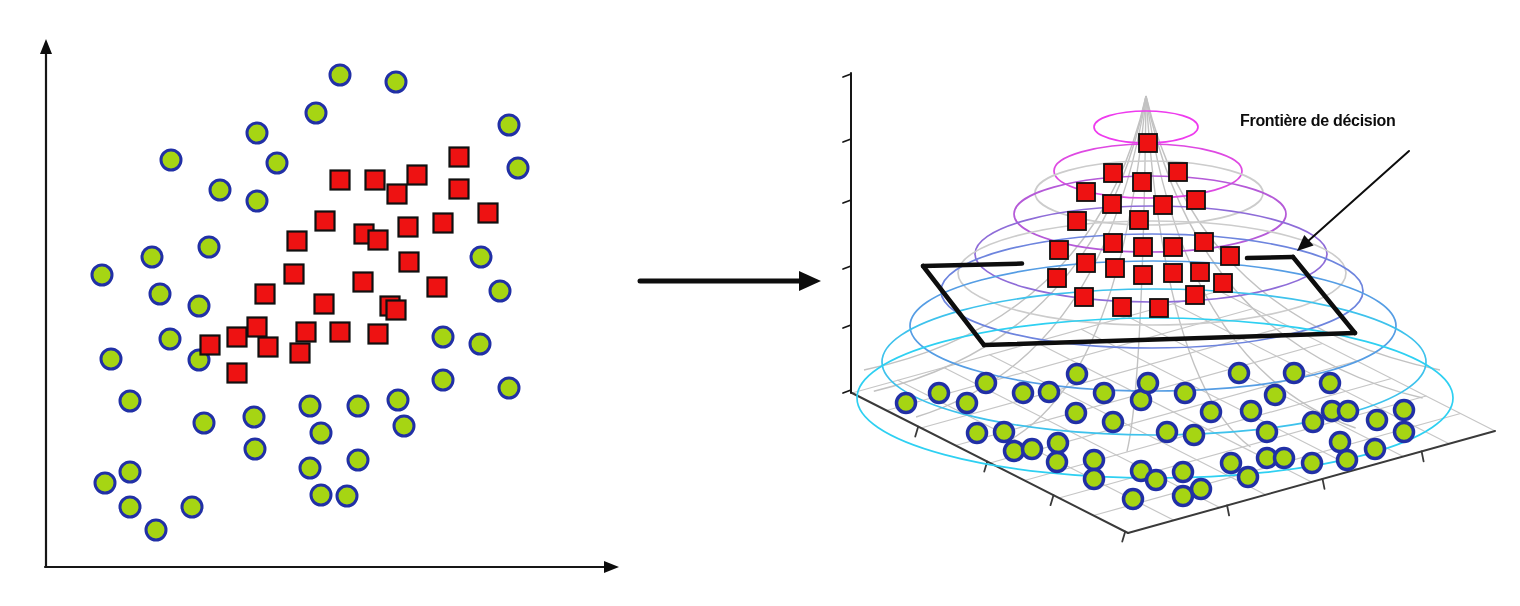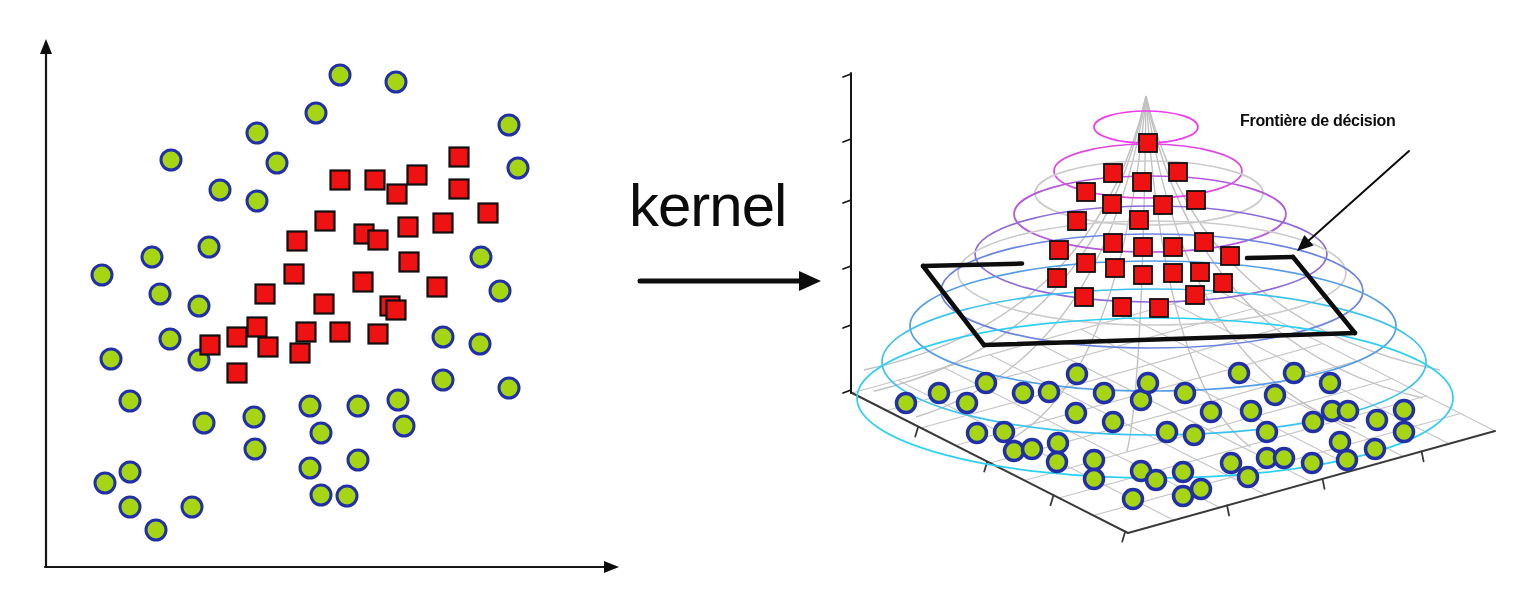--- a/index.html
+++ b/index.html
@@ -248,15 +248,14 @@
       <rect x="1186" y="286" width="18" height="18" fill="#ee1212" stroke="#101010" stroke-width="1.8"></rect>
       <rect x="1214" y="274" width="18" height="18" fill="#ee1212" stroke="#101010" stroke-width="1.8"></rect>
       <line x1="923" y1="266" x2="1022" y2="263.5918918918919" stroke="#0d0d0d" stroke-width="4.5" stroke-linecap="round"></line>
       <line x1="1247" y1="258.1189189189189" x2="1293" y2="257" stroke="#0d0d0d" stroke-width="4.5" stroke-linecap="round"></line>
       <line x1="923" y1="266" x2="984" y2="345" stroke="#0d0d0d" stroke-width="4.5" stroke-linecap="round"></line>
       <line x1="1293" y1="257" x2="1355" y2="333" stroke="#0d0d0d" stroke-width="4.5" stroke-linecap="round"></line>
       <line x1="984" y1="345" x2="1355" y2="333" stroke="#0d0d0d" stroke-width="4.5" stroke-linecap="round"></line>
       <line x1="1409" y1="151" x2="1301.4756259697556" y2="247.0039053841469" stroke="#0d0d0d" stroke-width="2" stroke-linecap="round"></line>
       <polygon points="1297,251 1304.2728922008528,235.12218405967695 1313.5971129711766,245.56531132243975" fill="#0d0d0d"></polygon>
     </svg>
-  <div class="kernel-label">kernel</div>
   <div class="decision-label">Frontière de décision</div>
 </div>
 
 </body></html>

